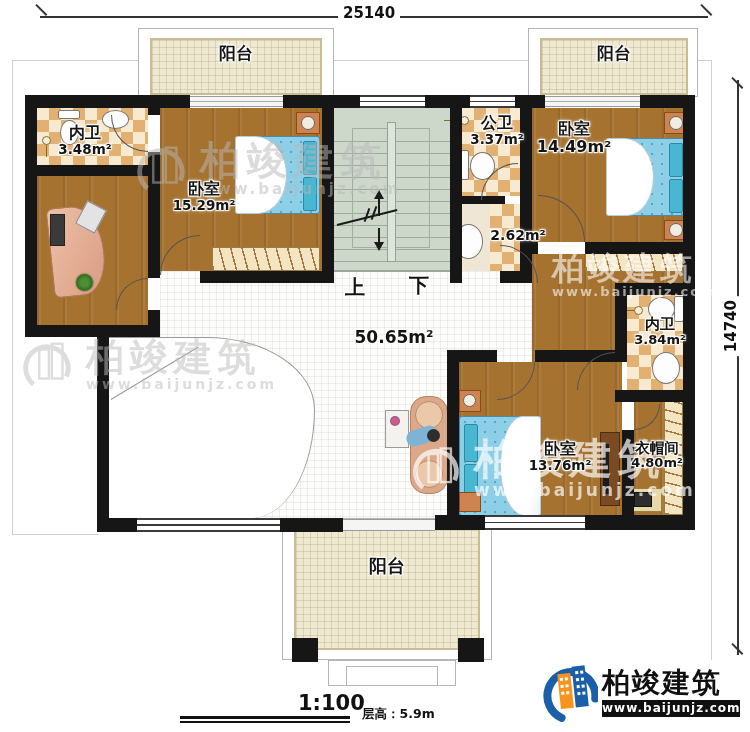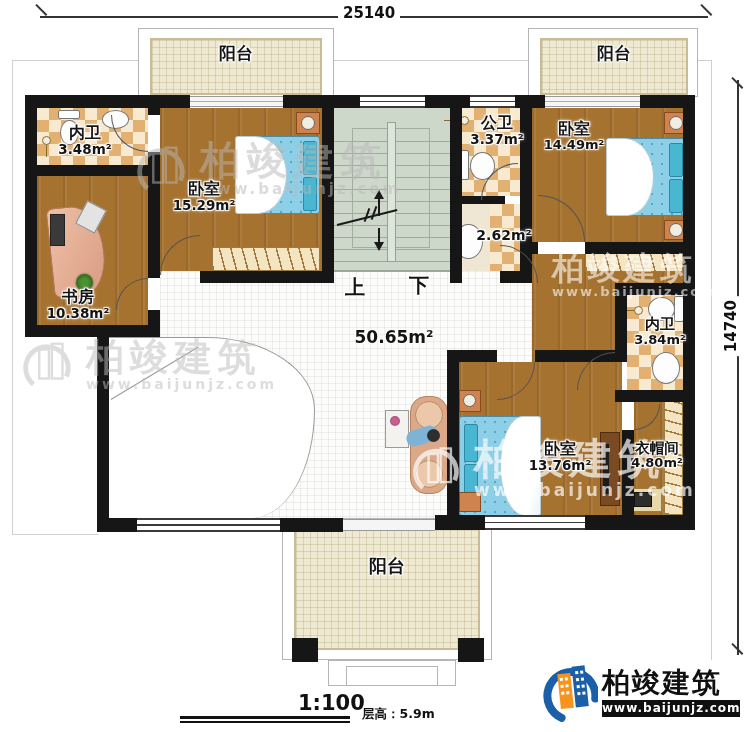--- a/index.html
+++ b/index.html
@@ -272,36 +272,32 @@
   </div>
 
   <div class="lbl" style="left:150px;top:44px;width:172px;font-size:17px;">阳台</div>
   <div class="lbl" style="left:540px;top:44px;width:148px;font-size:17px;">阳台</div>
   <div class="lbl" style="left:294px;top:556px;width:186px;font-size:18px;">阳台</div>
 
   <div class="lbl" style="left:47px;top:124px;width:76px;">
     <span style="display:block;font-size:16px;">内卫</span>
     <span style="display:block;font-size:13.5px;">3.48m²</span>
   </div>
-  <div class="lbl" style="left:35px;top:288px;width:86px;">
-    <span style="display:block;font-size:16px;">书房</span>
-    <span style="display:block;font-size:13.5px;">10.38m²</span>
-  </div>
   <div class="lbl" style="left:162px;top:180px;width:84px;">
     <span style="display:block;font-size:16px;">卧室</span>
     <span style="display:block;font-size:13.5px;">15.29m²</span>
   </div>
   <div class="lbl" style="left:466px;top:114px;width:62px;">
     <span style="display:block;font-size:16px;">公卫</span>
     <span style="display:block;font-size:13.5px;">3.37m²</span>
   </div>
-  <div class="lbl" style="left:474px;top:228px;width:60px;font-size:14px;">2.62m²</div>
+  <div class="lbl" style="left:488px;top:228px;width:60px;font-size:14px;">2.62m²</div>
   <div class="lbl" style="left:532px;top:120px;width:84px;">
     <span style="display:block;font-size:16px;">卧室</span>
-    <span style="display:block;font-size:13px;">14.49m²</span>
+    <span style="display:block;font-size:16px;">14.49m²</span>
   </div>
   <div class="lbl" style="left:626px;top:316px;width:68px;">
     <span style="display:block;font-size:15px;">内卫</span>
     <span style="display:block;font-size:13px;">3.84m²</span>
   </div>
   <div class="lbl" style="left:348px;top:328px;width:92px;font-size:17px;">50.65m²</div>
   <div class="lbl" style="left:518px;top:440px;width:84px;">
     <span style="display:block;font-size:16px;">卧室</span>
     <span style="display:block;font-size:13.5px;">13.76m²</span>
   </div>

